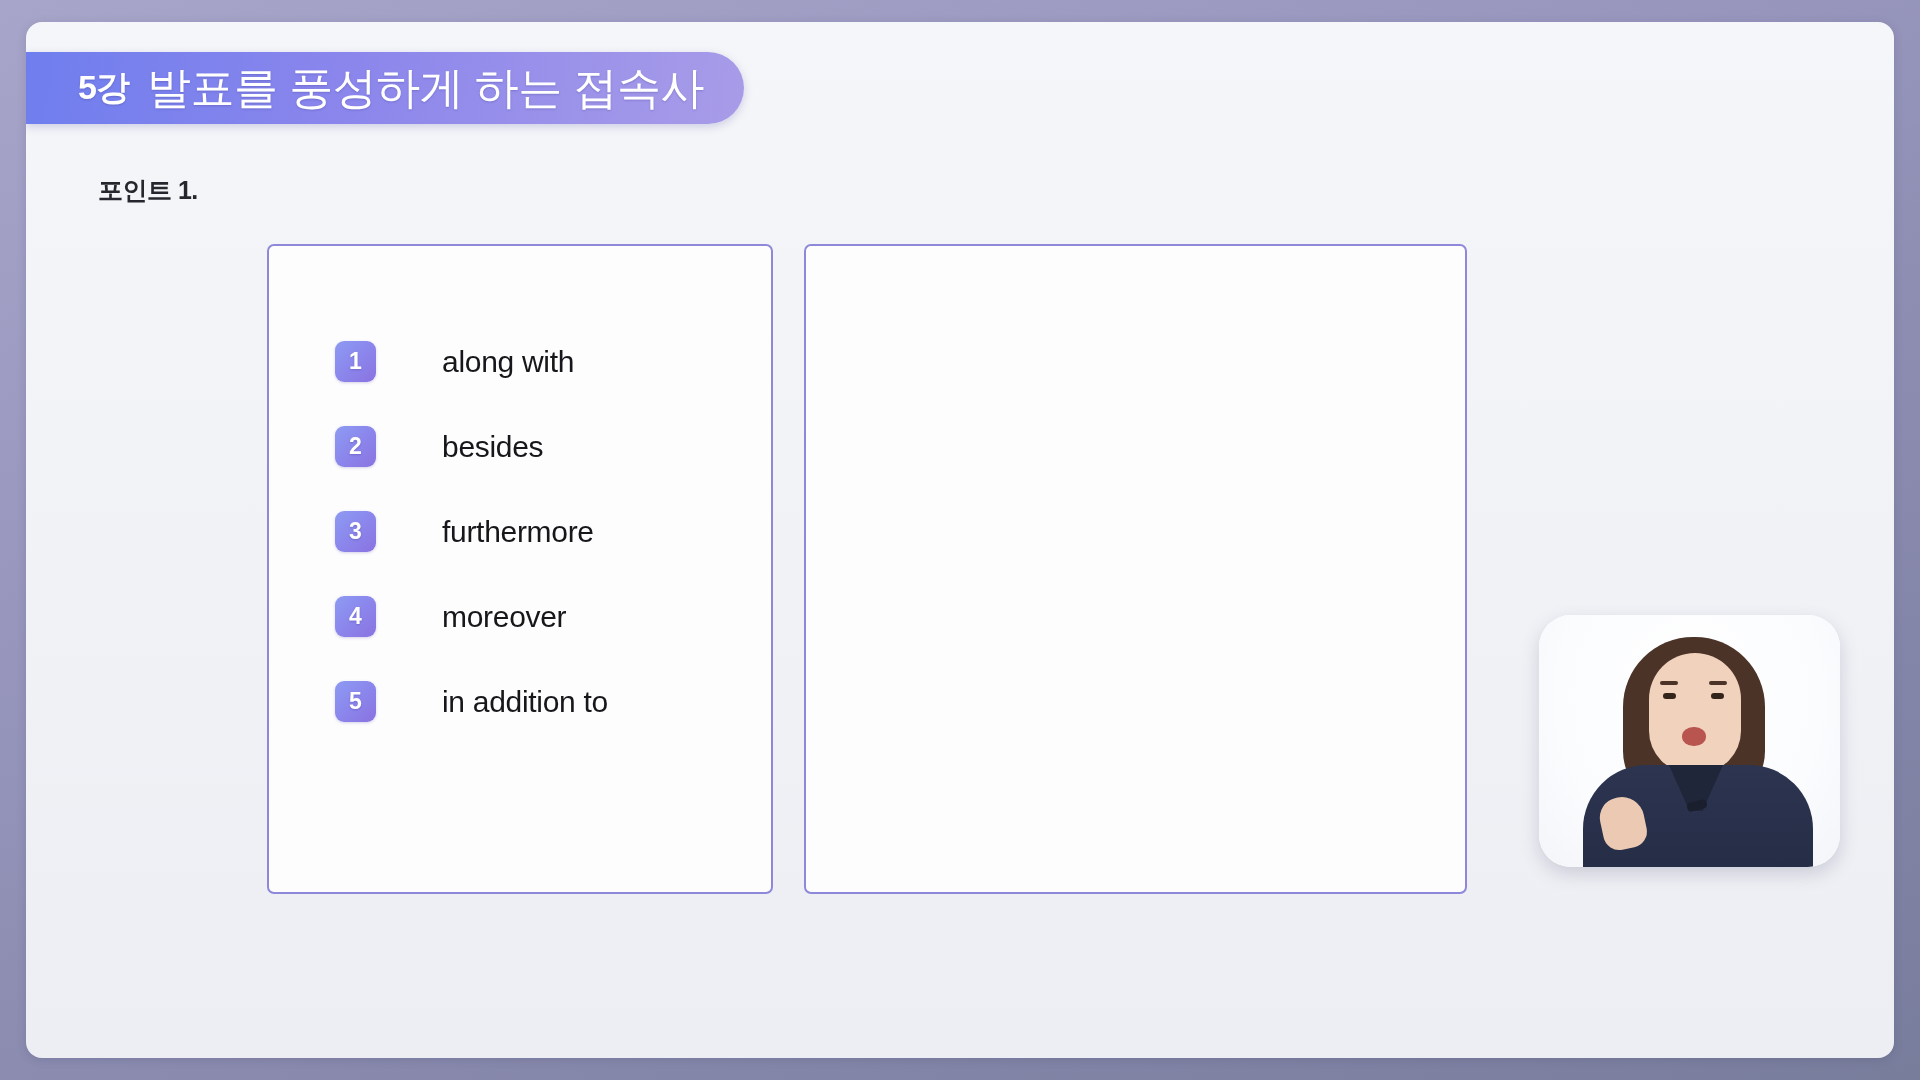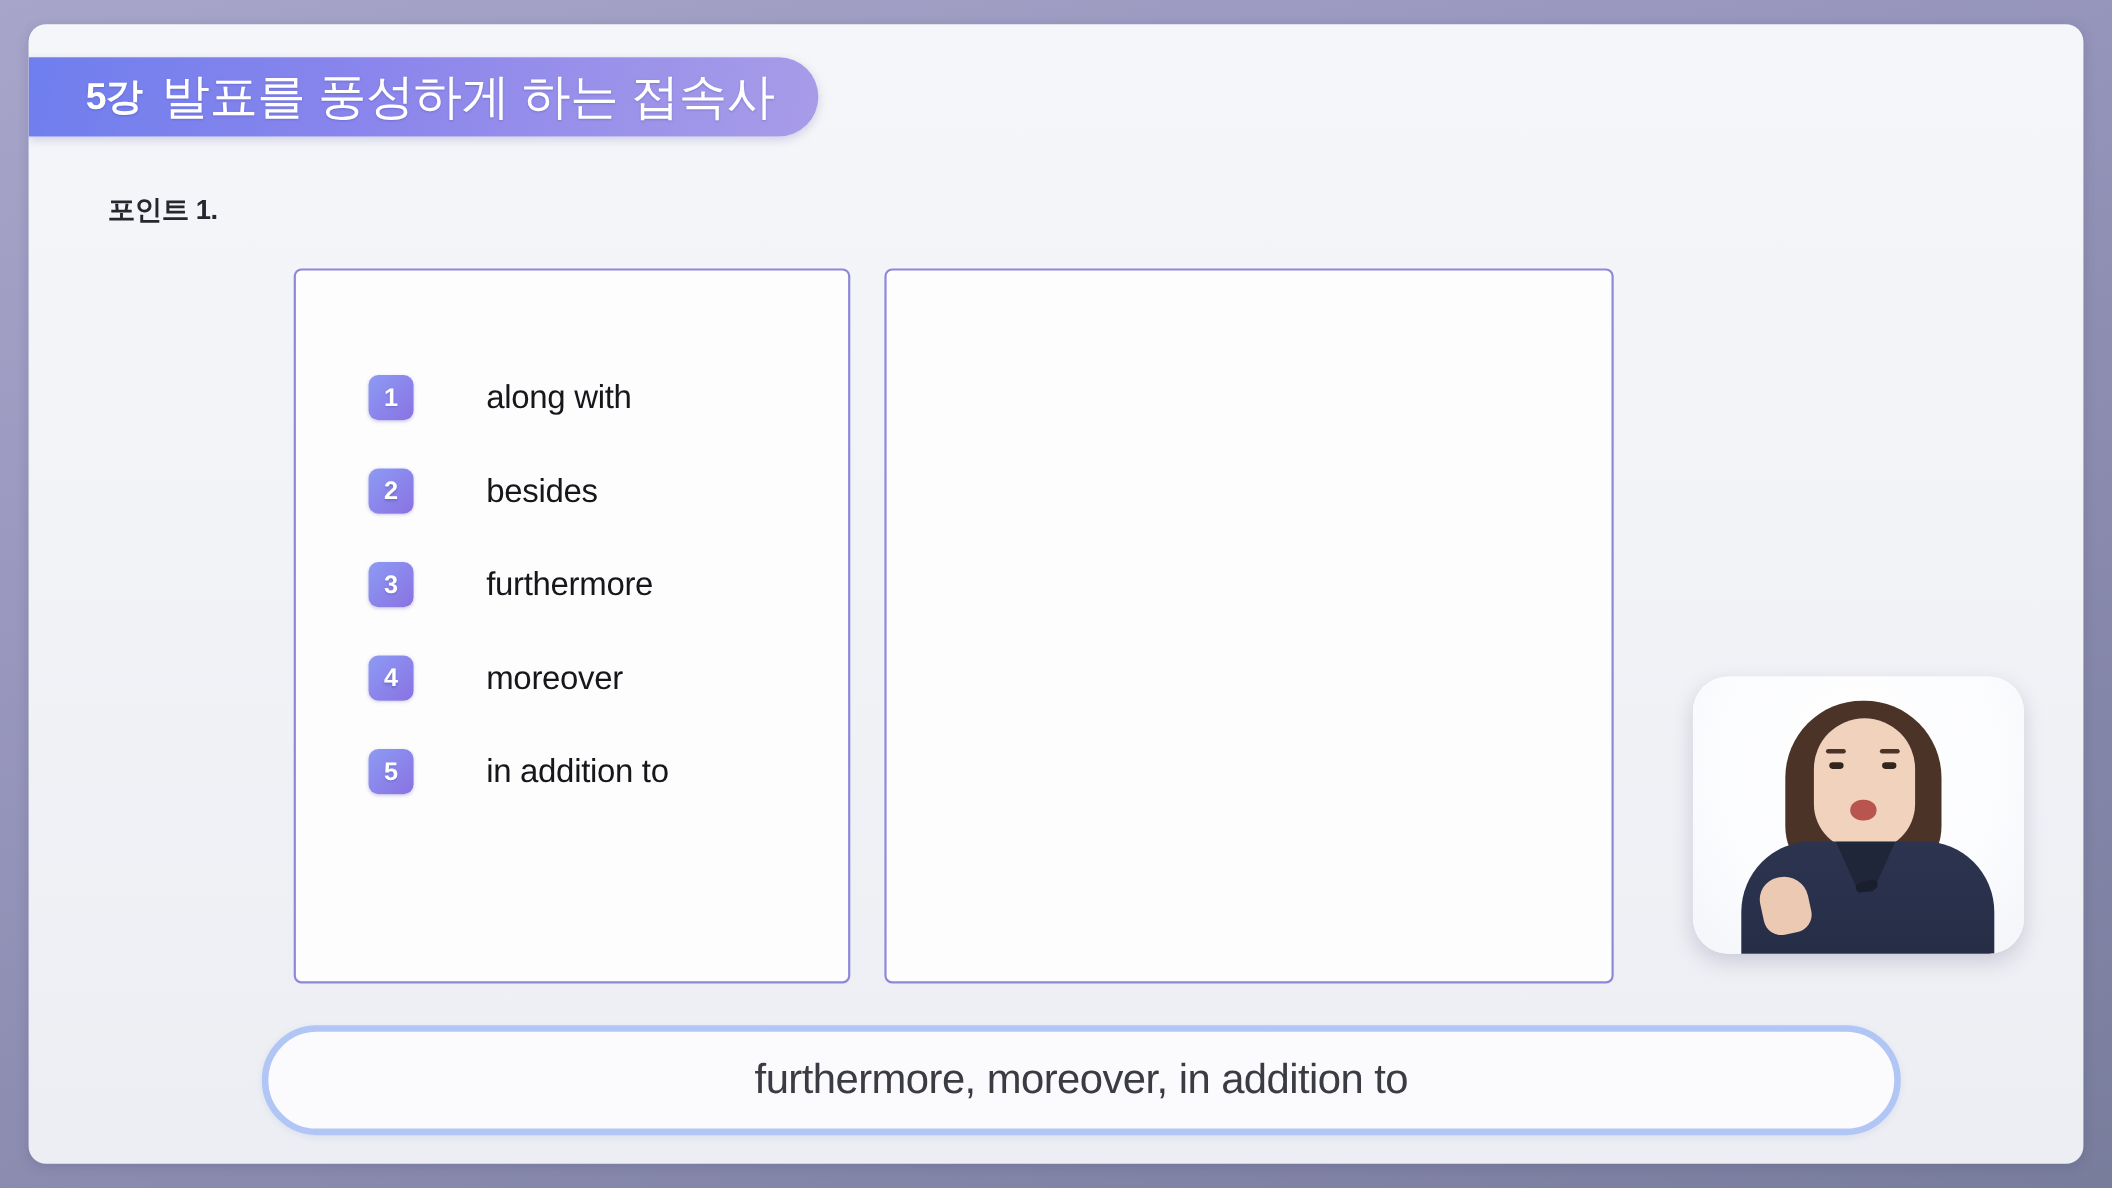--- a/index.html
+++ b/index.html
@@ -236,23 +236,20 @@
         <div class="list-item">
           <span class="num-badge">5</span>
           <span class="item-text">in addition to</span>
         </div>
 
       </div>
     </div>
 
     <div id="panel-right" class="panel"></div>
 
-    <div id="answer-bar">
-      <span class="answer-text">furthermore, moreover, in addition to</span>
-    </div>
 
     <div id="presenter">
       <div class="pres-bg"></div>
       <div class="hair"></div>
       <div class="face"></div>
       <div class="brow l"></div>
       <div class="brow r"></div>
       <div class="eye l"></div>
       <div class="eye r"></div>
       <div class="mouth"></div>

